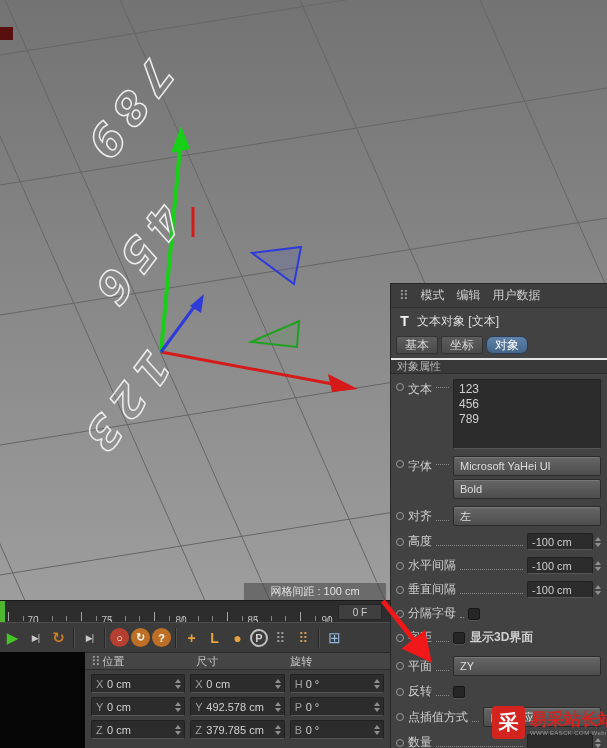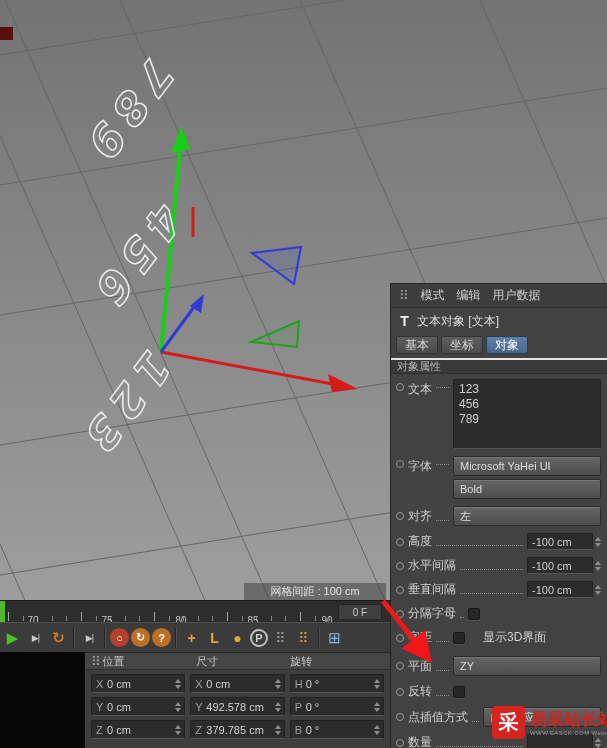--- a/index.html
+++ b/index.html
@@ -76,21 +76,21 @@
         border-left:1px solid #262626; border-top:1px solid #262626; z-index:10; overflow:hidden; }
   .menubar { height:24px; display:flex; align-items:center; gap:12px; padding:0 8px;
         background:#3d3d3d; border-bottom:1px solid #303030; color:#cfcfcf; font-size:12px; }
   .micon { color:#9a9a9a; font-size:13px; }
   .titlebar { height:26px; display:flex; align-items:center; gap:6px; padding:0 7px;
         font-size:12px; color:#dddddd; }
   .ticon { font-weight:bold; font-size:14px; color:#f2f2f2; width:13px; text-align:center; }
   .tabsrow { display:flex; gap:3px; padding:2px 5px 4px 5px; }
   .tab { height:18px; padding:0 8px; background:linear-gradient(#5e5e5e,#4a4a4a); border:1px solid #323232;
         border-radius:2px; color:#d6d6d6; font-size:12px; display:flex; align-items:center; }
-  .tab.active { background:linear-gradient(#5f82a8,#46658a); color:#ffffff; border-color:#2b3b52; }
+  .tab.active { background:linear-gradient(#5f82a8,#46658a); color:#ffffff; border-color:#2b3b52;border-radius:7px; }
   .sect { height:16px; background:#393939; border-top:2px solid #e5e5e5; border-bottom:1px solid #2d2d2d;
         color:#b8b8b8; font-size:11px; display:flex; align-items:center; padding-left:6px; }
   .rows { padding:5px 6px 0 5px; }
   .prow { display:flex; align-items:center; margin-bottom:7px; min-height:17px; }
   .prow.top { align-items:flex-start; }
   .prow.gap { margin-top:10px; }
   .kf { width:8px; height:8px; border:1px solid #999999; border-radius:50%; margin-right:4px; flex:none; }
   .plabel { font-size:12px; color:#cfcfcf; white-space:nowrap; }
   .dots { flex:1; border-bottom:1px dotted #8a8a8a; height:1px; margin:8px 4px 0 4px; min-width:4px; }
   .tarea { width:148px; height:70px; background:#2c2c2c; border:1px solid #232323; border-bottom-color:#565656;
@@ -99,21 +99,21 @@
   .drop { height:20px; background:linear-gradient(#666666,#4d4d4d); border:1px solid #2b2b2b; border-radius:2px;
         color:#dedede; font-size:11px; display:flex; align-items:center; padding:0 6px;
         box-shadow:inset 0 1px 0 rgba(255,255,255,.12); white-space:nowrap; overflow:hidden; }
   .w148 { width:148px; flex:none; }
   .w118 { width:118px; flex:none; }
   .fontcol { display:flex; flex-direction:column; gap:3px; width:148px; flex:none; }
   .nfield { width:66px; height:17px; background:#2c2c2c; border:1px solid #212121; border-bottom-color:#555555;
         border-radius:2px; color:#cfcfcf; font-size:11px; display:flex; align-items:center; padding:0 4px; flex:none; }
   .chk { width:12px; height:12px; background:#262626; border:1px solid #171717; box-shadow:0 1px 0 #555555;
         border-radius:2px; flex:none; }
-  .chkrow { display:flex; align-items:center; gap:18px; width:148px; flex:none; }
+  .chkrow { display:flex; align-items:center; gap:5px; width:148px; flex:none;font-weight:bold; }
   .chkrow .plabel { font-size:12px; }
 
   
   .annot { position:absolute; left:374px; top:593px; z-index:40; }
   .watermark { position:absolute; left:492px; top:706px; z-index:30; display:flex; align-items:center; gap:5px; }
   .wlogo { width:33px; height:33px; background:#d42420; border-radius:4px; color:#ffffff; font-size:20px;
         font-weight:bold; display:flex; align-items:center; justify-content:center; }
   .wtxt { display:flex; flex-direction:column; }
   .wbrand { font-size:17px; font-weight:bold; color:#d42420; line-height:20px; white-space:nowrap; }
   .wsub { font-size:6px; color:#9b9b9b; letter-spacing:.4px; white-space:nowrap; }

